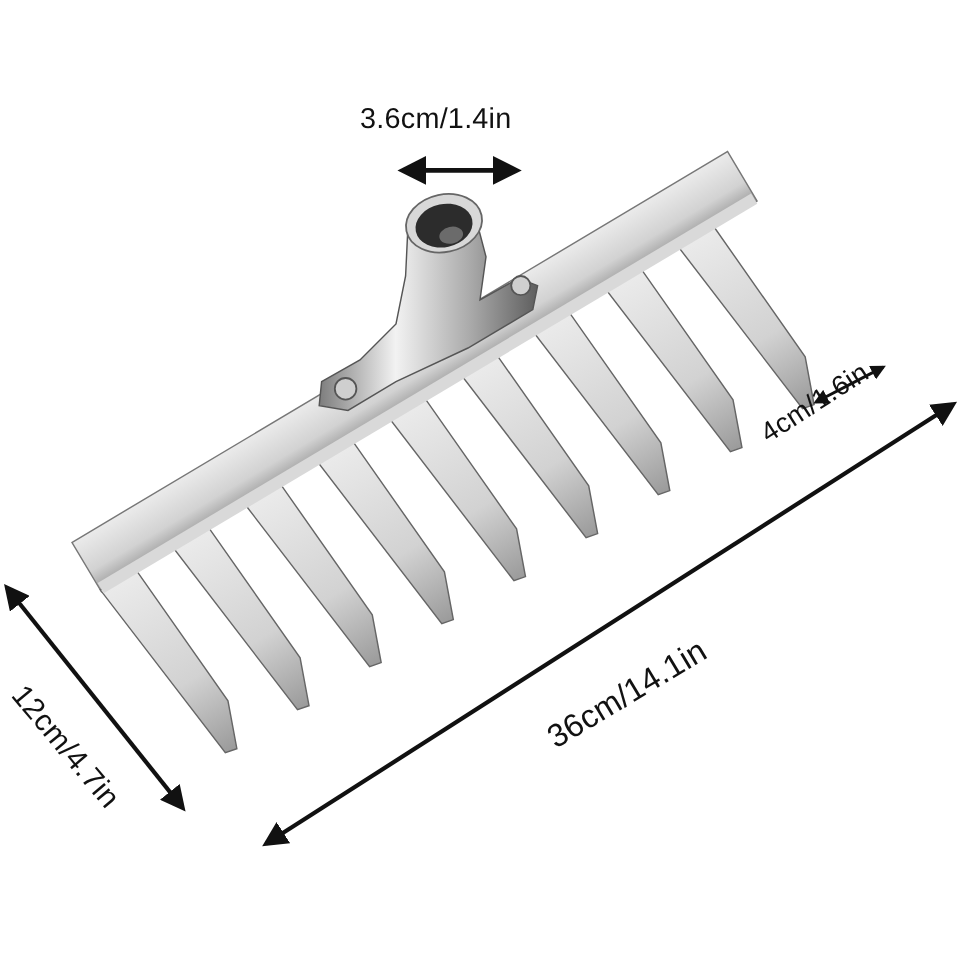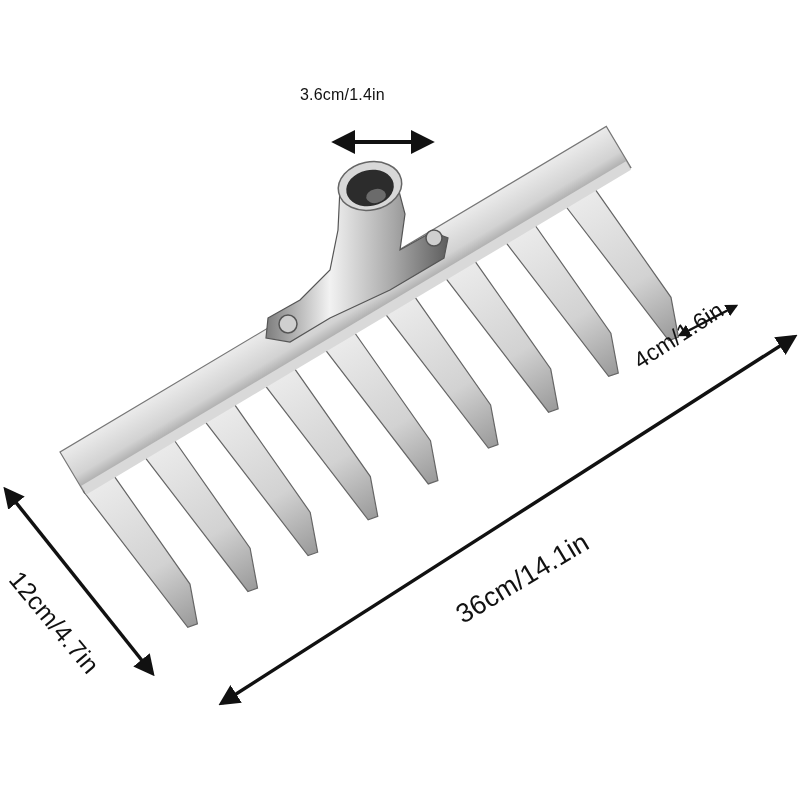--- a/index.html
+++ b/index.html
@@ -1,21 +1,21 @@
 <!DOCTYPE html>
 <html><head>
 <meta charset="utf-8">
 <style>
   html, body { margin: 0; padding: 0; background: #ffffff; }
   body { width: 800px; height: 800px; position: relative; overflow: hidden;
          font-family: "Liberation Sans", "DejaVu Sans", sans-serif; }
   #stage { position: absolute; left: 0; top: 0; width: 800px; height: 800px; }
   .dim-label { position: absolute; color: #111; font-size: 25px; white-space: nowrap;
                transform-origin: center center; letter-spacing: 0.2px; }
-  #lbl-top { left: 300px; top: 86px; font-size: 16px; }
+  #lbl-top { left: 300px; top: 86px; font-size: 24px; }
   #lbl-tine { left: 628px; top: 322px; transform: rotate(-33deg); font-size: 23px; }
   #lbl-len { left: 448px; top: 563px; transform: rotate(-31deg); font-size: 27px; }
   #lbl-width { left: -8px; top: 608px; transform: rotate(50deg); font-size: 25px; }
 </style>
 </head>
 <body>
 
 <div id="stage">
   <svg width="800" height="800" viewBox="0 0 800 800">
     <defs>

